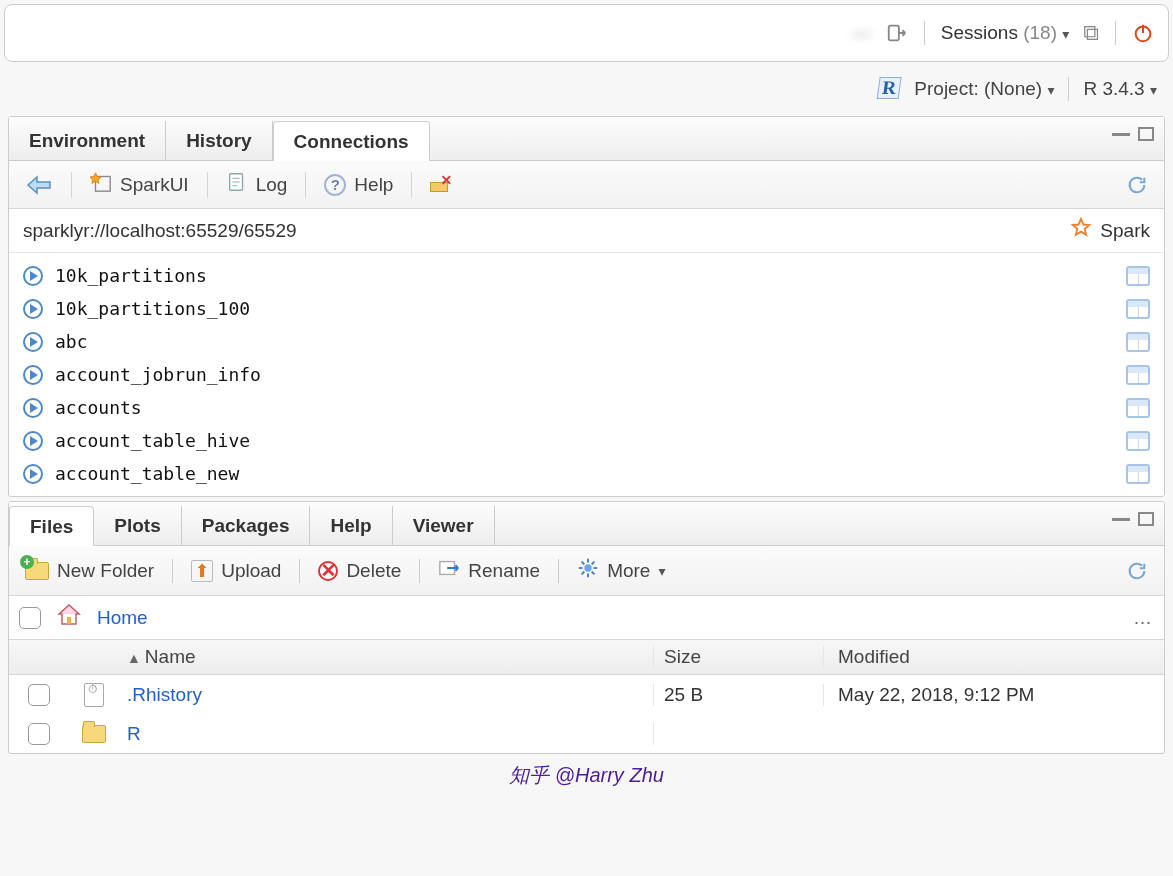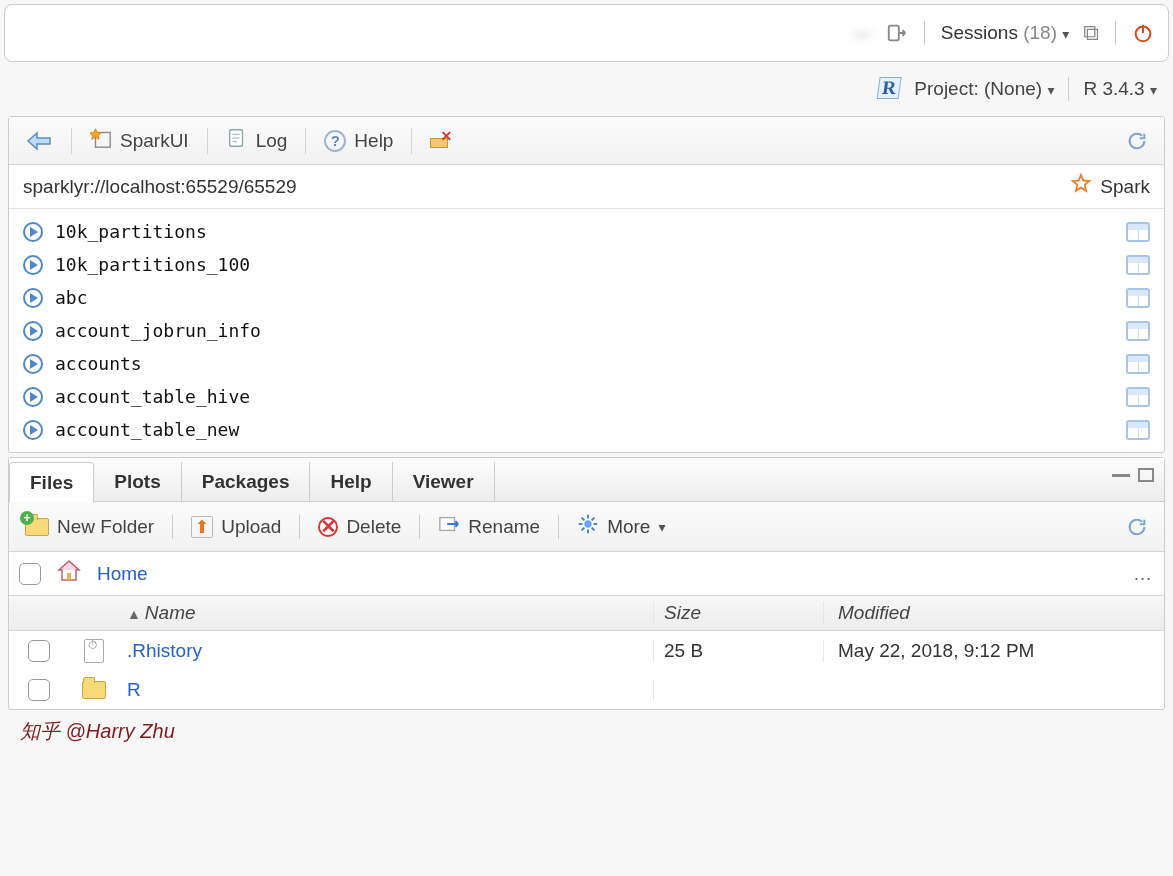--- a/index.html
+++ b/index.html
@@ -133,21 +133,20 @@
   display:flex; align-items:center; gap:15px;
   padding: 6px 10px; border-bottom:1px solid #d6d6d6;
 }
 .link { color:#2461c9; }
 .ellips { margin-left:auto; color:#666; letter-spacing:2px; }
 .file-header {
   display:flex; align-items:flex-start;
   background: linear-gradient(#f7f7f7,#ededed);
   border-bottom:1px solid #d6d6d6;
   padding: 6px 0;
-  font-style: italic;
 }
 .file-row {
   display:flex; align-items:center;
   padding: 8px 0;
 }
 .col-check { width:60px; display:flex; justify-content:center; }
 .col-icon  { width:50px; display:flex; justify-content:center; }
 .col-name  { flex:1; border-right:1px solid #e6e6e6; padding-left:8px; }
 .col-size  { width:170px; border-right:1px solid #e6e6e6; padding-left:10px; }
 .col-mod   { width:340px; padding-left:14px; }
@@ -226,20 +225,29 @@
     <span class="dropdown-caret"> ▾</span>
   </span>
   <div class="divider-v"></div>
   <span>
     <span>R 3.4.3</span>
     <span class="dropdown-caret"> ▾</span>
   </span>
 </div>
 
 <div class="panel">
+  <div class="tab-strip">
+    <div class="tab">Environment</div>
+    <div class="tab">History</div>
+    <div class="tab active">Connections</div>
+    <div class="tab-strip-right">
+      <span class="min-ic"></span>
+      <span class="max-ic"></span>
+    </div>
+  </div>
 
   <div class="toolbar">
     <span class="toolbar-item back-arrow">
       <svg viewBox="0 0 28 22">
           <path d="M12 3 3 11l9 8V14h13V8H12z" fill="#bcdcf7" stroke="#5a8fc6" stroke-width="1.5"></path>
         </svg>
     </span>
     <div class="divider-v"></div>
     <span class="toolbar-item">
       <span class="star-ic">
@@ -457,13 +465,13 @@
       </div>
     <div class="col-icon">
         <span class="folder-ic"></span>
       </div>
     <div class="col-name link">R</div>
     <div class="col-size"></div>
     <div class="col-mod"></div>
   </div>
 </div>
 
-<div style="text-align:left;color:#7f1d1d;font-style:italic;padding:4px 20px;font-size:20px;">知乎 @Harry Zhu</div>
+<div style="text-align:center;color:#4c1d95;font-style:italic;padding:4px 20px;font-size:20px;">知乎 @Harry Zhu</div>
 
 </body></html>

